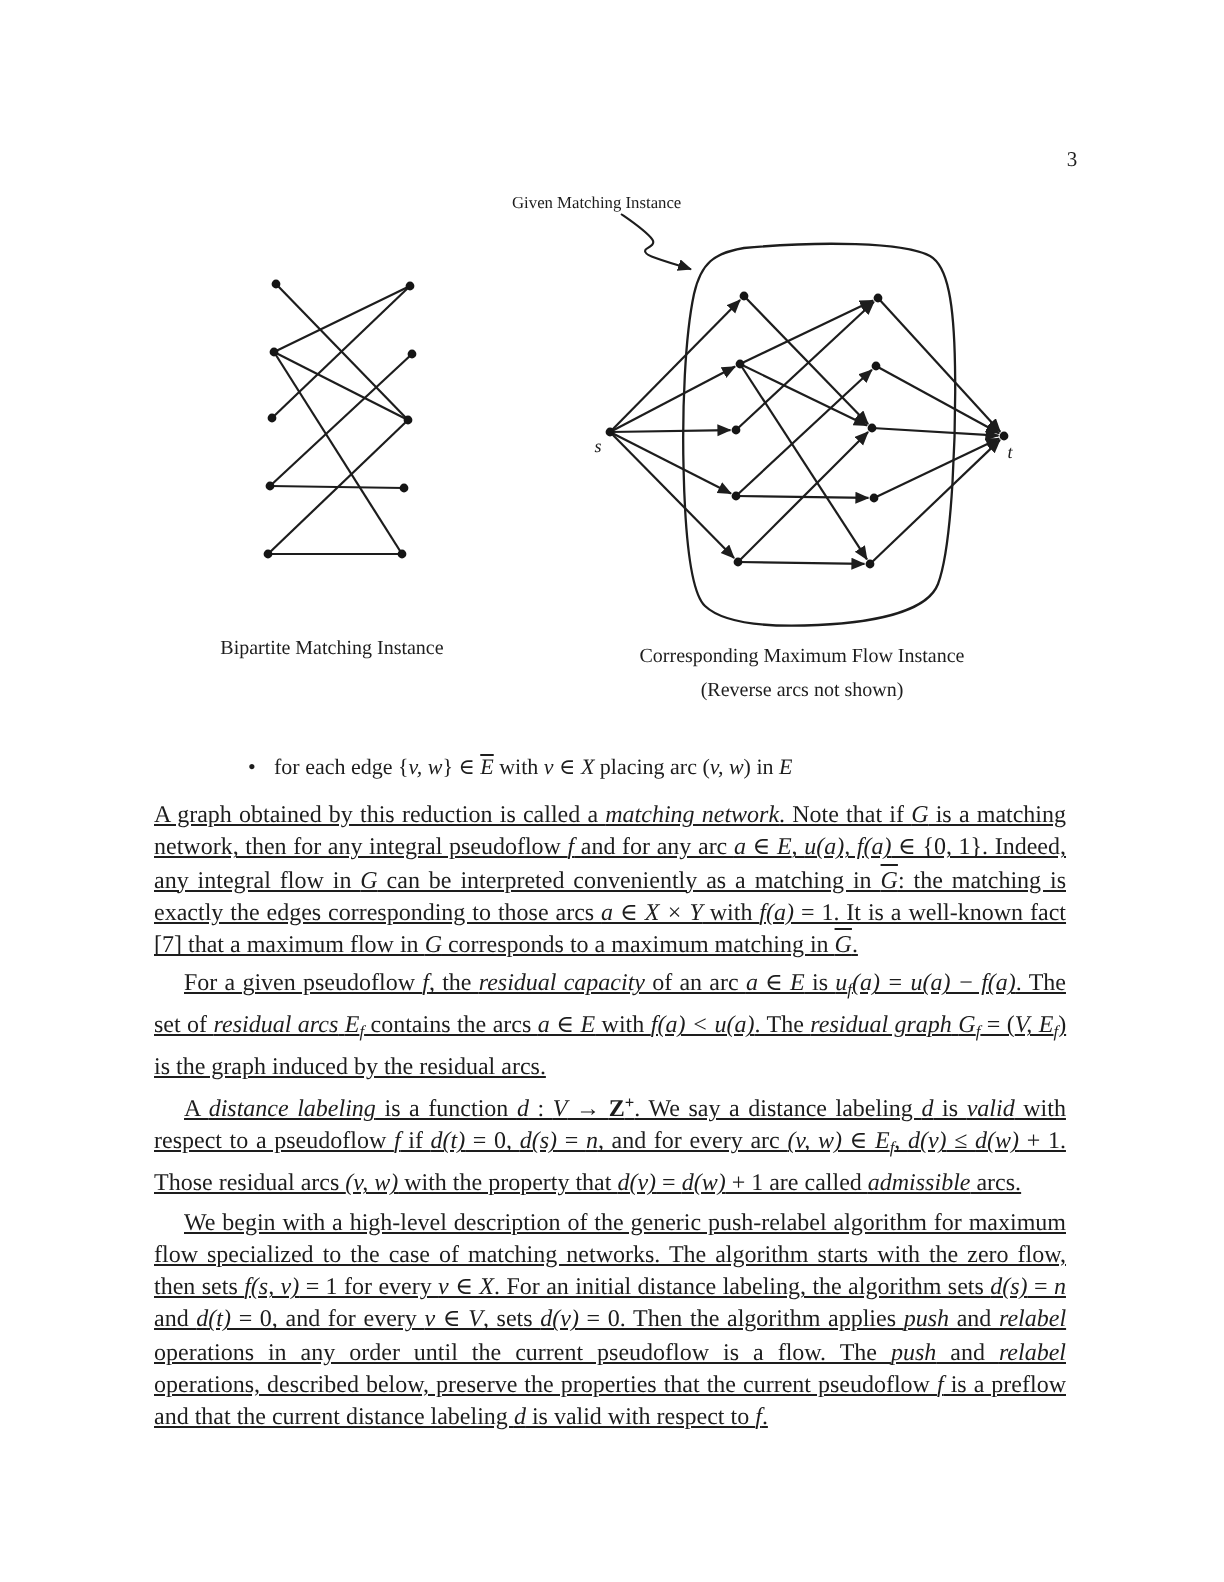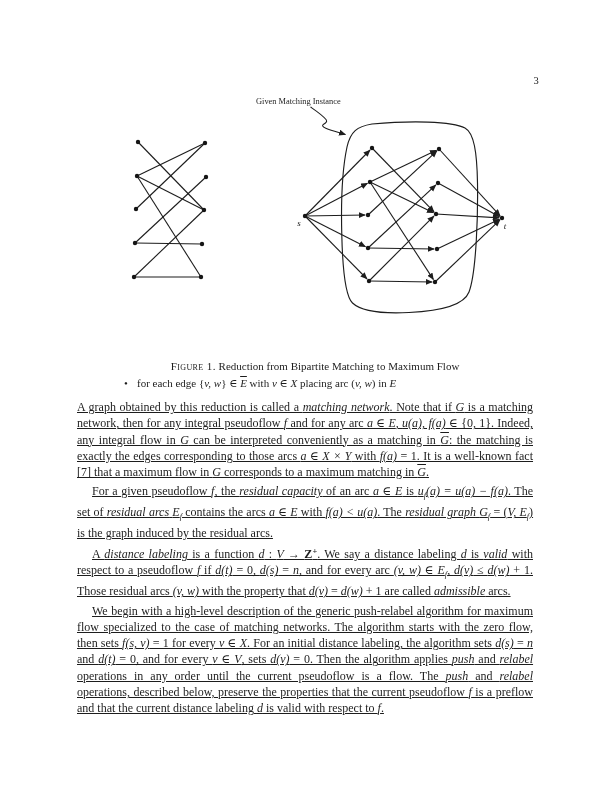--- a/index.html
+++ b/index.html
@@ -127,23 +127,27 @@
         <circle cx="368" cy="248" r="2.2" class="node"></circle>
         <circle cx="369" cy="281" r="2.2" class="node"></circle>
         <circle cx="439" cy="149" r="2.2" class="node"></circle>
         <circle cx="438" cy="183" r="2.2" class="node"></circle>
         <circle cx="436" cy="214" r="2.2" class="node"></circle>
         <circle cx="437" cy="249" r="2.2" class="node"></circle>
         <circle cx="435" cy="282" r="2.2" class="node"></circle>
       </g>
   </svg>
 
+  <div class="cap cap-left">Bipartite Matching Instance</div>
 
+  <div class="cap cap-right">
+    <div class="l1">Corresponding Maximum Flow Instance</div>
+    <div class="l2">(Reverse arcs not shown)</div>
+  </div>
 
-  <div class="figcaption"><span class="sc">Figure 1.</span> <span>Reduction from Bipartite Matching to Maximum Flow</span></div>
 
   <div class="bulletline"><span class="dot">•</span><span id="bullet-text"><span>for each edge {</span><span class="m">v, w</span><span>} ∈ </span><span class="m ov">E</span><span> with </span><span class="m">v ∈ X</span><span> placing arc (</span><span class="m">v, w</span><span>) in </span><span class="m">E</span></span></div>
 
   <div class="bodytext" id="body-text">
       <p><span>A graph obtained by this reduction is called a </span><span class="i">matching network</span><span>. Note that if </span><span class="m">G</span><span> is a matching network, then for any integral pseudoflow </span><span class="m">f</span><span> and for any arc </span><span class="m">a ∈ E</span><span>, </span><span class="m">u(a), f(a)</span><span> ∈ {0, 1}. Indeed, any integral flow in </span><span class="m">G</span><span> can be interpreted conveniently as a matching in </span><span class="m ov">G</span><span>: the matching is exactly the edges corresponding to those arcs </span><span class="m">a ∈ X × Y</span><span> with </span><span class="m">f(a)</span><span> = 1. It is a well-known fact [7] that a maximum flow in </span><span class="m">G</span><span> corresponds to a maximum matching in </span><span class="m ov">G</span><span>.</span></p>
       <p class="indent"><span>For a given pseudoflow </span><span class="m">f</span><span>, the </span><span class="i">residual capacity</span><span> of an arc </span><span class="m">a ∈ E</span><span> is </span><span class="m">u</span><span class="m sub">f</span><span class="m">(a) = u(a) − f(a)</span><span>. The set of </span><span class="i">residual arcs</span><span> </span><span class="m">E</span><span class="m sub">f</span><span> contains the arcs </span><span class="m">a ∈ E</span><span> with </span><span class="m">f(a) &lt; u(a)</span><span>. The </span><span class="i">residual graph</span><span> </span><span class="m">G</span><span class="m sub">f</span><span> = (</span><span class="m">V, E</span><span class="m sub">f</span><span>) is the graph induced by the residual arcs.</span></p>
       <p class="indent"><span>A </span><span class="i">distance labeling</span><span> is a function </span><span class="m">d</span><span> : </span><span class="m">V</span><span> → </span><span class="b">Z</span><span class="b sup">+</span><span>. We say a distance labeling </span><span class="m">d</span><span> is </span><span class="i">valid</span><span> with respect to a pseudoflow </span><span class="m">f</span><span> if </span><span class="m">d(t)</span><span> = 0, </span><span class="m">d(s)</span><span> = </span><span class="m">n</span><span>, and for every arc </span><span class="m">(v, w) ∈ E</span><span class="m sub">f</span><span>, </span><span class="m">d(v)</span><span> ≤ </span><span class="m">d(w)</span><span> + 1. Those residual arcs </span><span class="m">(v, w)</span><span> with the property that </span><span class="m">d(v)</span><span> = </span><span class="m">d(w)</span><span> + 1 are called </span><span class="i">admissible</span><span> arcs.</span></p>
       <p class="indent"><span>We begin with a high-level description of the generic push-relabel algorithm for maximum flow specialized to the case of matching networks. The algorithm starts with the zero flow, then sets </span><span class="m">f(s, v)</span><span> = 1 for every </span><span class="m">v ∈ X</span><span>. For an initial distance labeling, the algorithm sets </span><span class="m">d(s)</span><span> = </span><span class="m">n</span><span> and </span><span class="m">d(t)</span><span> = 0, and for every </span><span class="m">v ∈ V</span><span>, sets </span><span class="m">d(v)</span><span> = 0. Then the algorithm applies </span><span class="i">push</span><span> and </span><span class="i">relabel</span><span> operations in any order until the current pseudoflow is a flow. The </span><span class="i">push</span><span> and </span><span class="i">relabel</span><span> operations, described below, preserve the properties that the current pseudoflow </span><span class="m">f</span><span> is a preflow and that the current distance labeling </span><span class="m">d</span><span> is valid with respect to </span><span class="m">f</span><span>.</span></p>
     </div>
 

